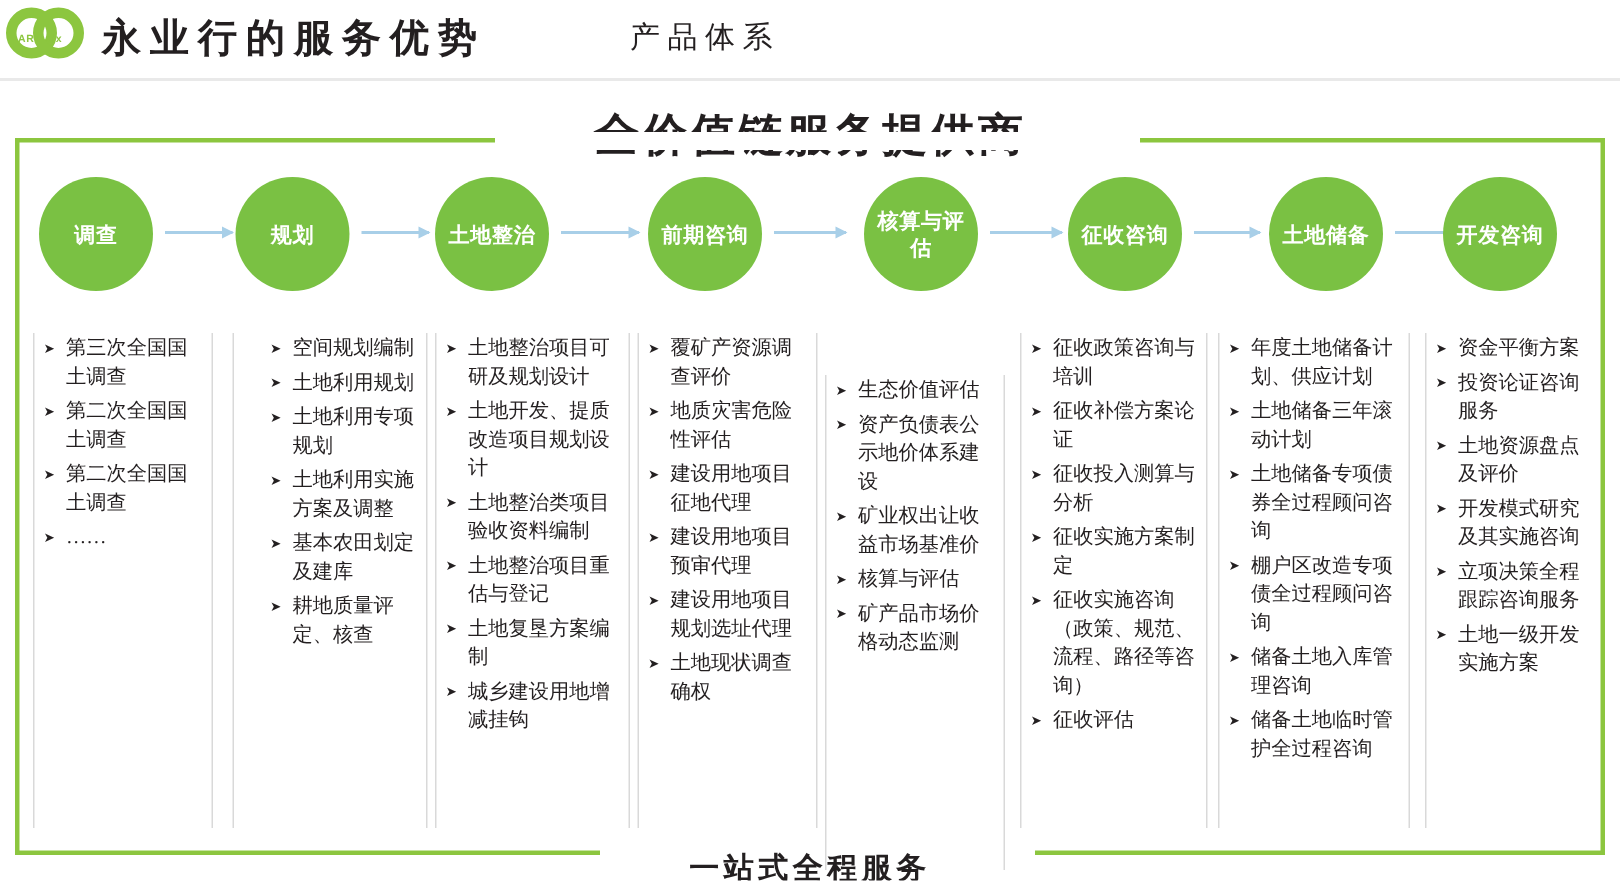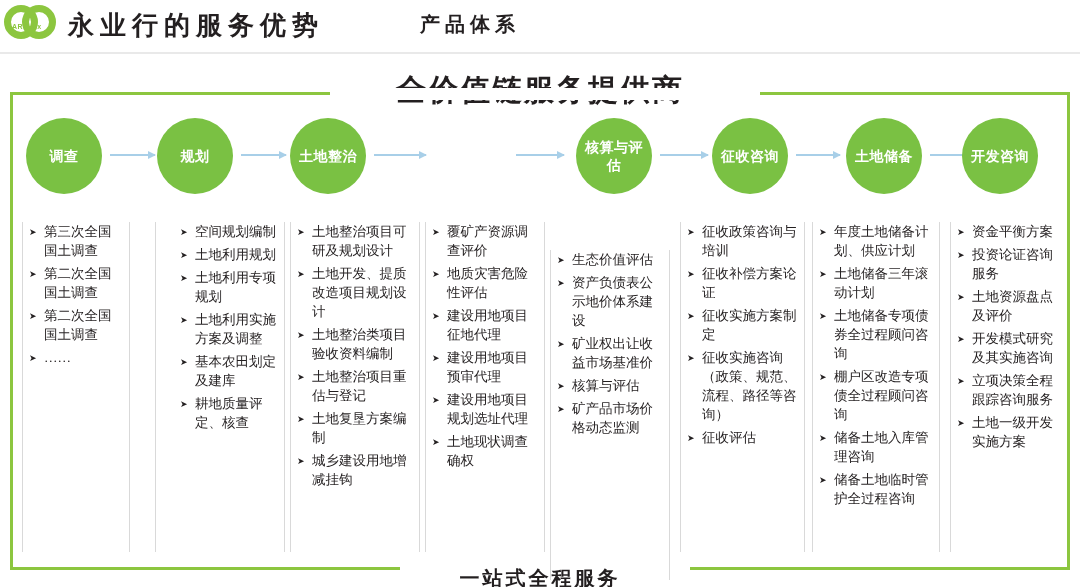--- a/index.html
+++ b/index.html
@@ -19,21 +19,21 @@
   .logo .c2{left:18px;}
   .logo .logo-text{
     position:absolute;left:8px;top:21px;font-size:7px;color:#8cc63f;
     letter-spacing:.5px;font-weight:bold;
   }
   .title-main{
     position:absolute;left:68px;top:8px;font-size:26px;font-weight:bold;
     color:#231f20;letter-spacing:6px;
   }
   .title-sub{
-    position:absolute;left:420px;top:11px;font-size:20px;font-weight:bold;
+    position:absolute;left:420px;top:11px;font-size:20px;font-weight:normal;
     color:#231f20;letter-spacing:5px;
   }
   .header-rule{position:absolute;left:0;top:52px;width:1080px;height:2px;background:#e9e9e9;}
 
   
   .banner{
     position:absolute;left:0;top:70px;width:1080px;text-align:center;
     font-size:30px;font-weight:bold;color:#231f20;letter-spacing:2px;
   }
 
@@ -108,33 +108,34 @@
 <div class="frame-notch-bottom"></div>
 <div class="footer-text">一站式全程服务</div>
 
 <div class="circles">
   <div class="circle" style="left:26px;">调查</div>
   <div class="arrow" style="left:110px;width:45px;"></div>
   <div class="circle" style="left:157px;">规划</div>
   <div class="arrow" style="left:241px;width:45px;"></div>
   <div class="circle" style="left:290px;">土地整治</div>
   <div class="arrow" style="left:374px;width:52px;"></div>
+  <div class="circle" style="left:432px;">前期咨询</div>
   <div class="arrow" style="left:516px;width:48px;"></div>
   <div class="circle" style="left:576px;">核算与评估</div>
   <div class="arrow" style="left:660px;width:48px;"></div>
   <div class="circle" style="left:712px;">征收咨询</div>
   <div class="arrow" style="left:796px;width:44px;"></div>
   <div class="circle" style="left:846px;">土地储备</div>
   <div class="arrow" style="left:930px;width:44px;"></div>
   <div class="circle" style="left:962px;">开发咨询</div>
 </div>
 
 <div class="cols">
 
-  <div class="col" style="left:22px;width:108px;">
+  <div class="col" style="left:22px;width:120px;">
     <ul>
       <li>第三次全国国土调查</li>
       <li>第二次全国国土调查</li>
       <li>第二次全国国土调查</li>
       <li>……</li>
     </ul>
   </div>
 
   <div class="col" style="left:155px;width:130px;padding-left:24px;">
     <ul>
@@ -176,20 +177,21 @@
       <li>矿业权出让收益市场基准价</li>
       <li>核算与评估</li>
       <li>矿产品市场价格动态监测</li>
     </ul>
   </div>
 
   <div class="col" style="left:680px;width:125px;">
     <ul>
       <li>征收政策咨询与培训</li>
       <li>征收补偿方案论证</li>
+      <li>征收投入测算与分析</li>
       <li>征收实施方案制定</li>
       <li>征收实施咨询（政策、规范、流程、路径等咨询）</li>
       <li>征收评估</li>
     </ul>
   </div>
 
   <div class="col" style="left:812px;width:128px;">
     <ul>
       <li>年度土地储备计划、供应计划</li>
       <li>土地储备三年滚动计划</li>

